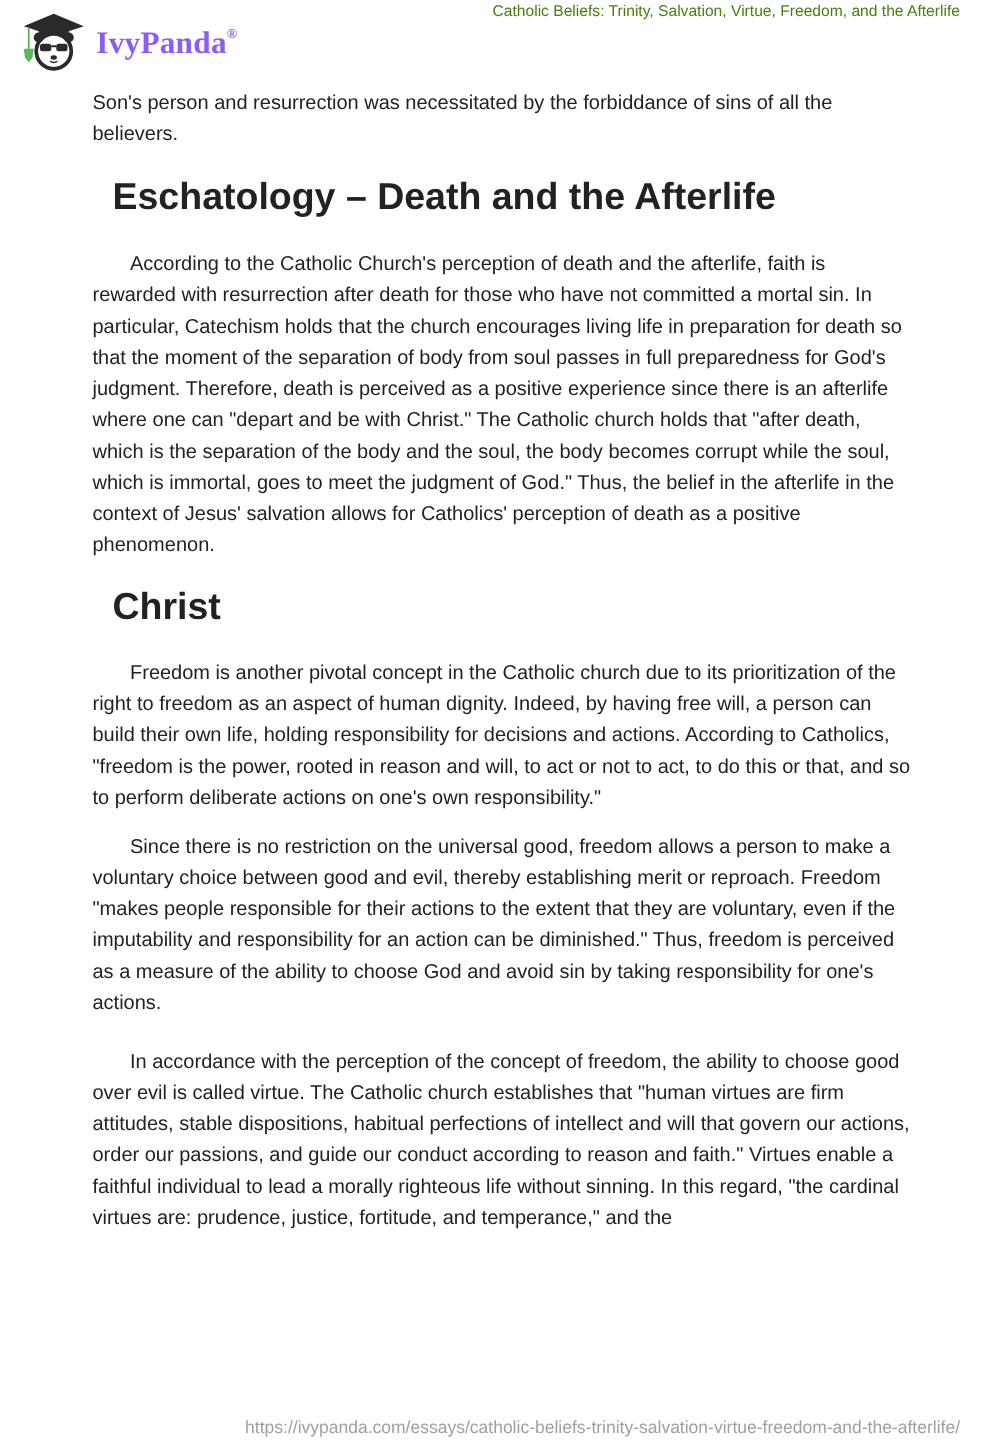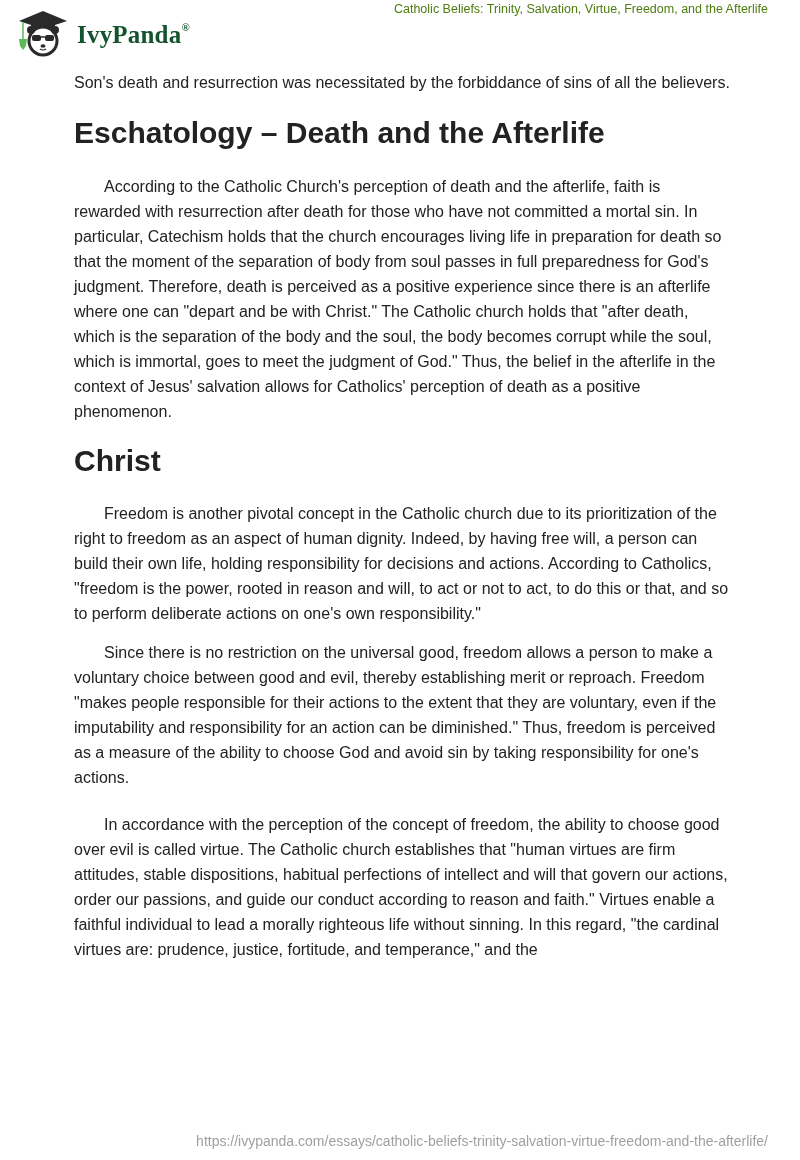--- a/index.html
+++ b/index.html
@@ -27,21 +27,21 @@
       align-items: center;
     }
     .logo-mark {
       width: 52px; height: 48px;
       position: relative;
     }
     .logo-text {
       font-family: "Liberation Serif", serif;
       font-weight: bold;
       font-size: 25px;
-      color: #14532d;
+      color: #8b5cf6;
       margin-left: 8px;
       letter-spacing: 0.2px;
       position: relative;
       top: 2px;
     }
     .logo-text sup {
       font-size: 11px;
       position: relative;
       top: -3px;
     }
@@ -58,21 +58,21 @@
       width: 656px;
     }
     p {
       margin: 0;
       font-size: 16px;
       line-height: 25px;
       color: #222;
     }
     p.indent { text-indent: 30px; }
     h2 {
-      margin: 0;
+      margin: 16px;
       font-size: 30px;
       font-weight: bold;
       color: #222;
       line-height: 36px;
     }
     .footer-url {
       position: absolute;
       right: 32px; top: 1133px;
       font-size: 14px;
       color: #a0a0a0;
@@ -104,21 +104,21 @@
         <ellipse cx="26" cy="37" rx="2.5" ry="1.8" fill="#2a2a2a"></ellipse>
         <path d="M23,40 Q26,42 29,40" stroke="#2a2a2a" stroke-width="1.2" fill="none"></path>
       </svg>
     </div>
     <span class="logo-text"><span>IvyPanda</span><sup>®</sup></span>
   </div>
   <div class="doc-title">Catholic Beliefs: Trinity, Salvation, Virtue, Freedom, and the Afterlife</div>
 </div>
 
 <div class="content">
-  <p>Son's death and resurrection was necessitated by the forbiddance of sins of all the believers.</p>
+  <p>Son's person and resurrection was necessitated by the forbiddance of sins of all the believers.</p>
 
   <h2 style="margin-top:20px;">Eschatology – Death and the Afterlife</h2>
   <p class="indent" style="margin-top:23px;">According to the Catholic Church's perception of death and the afterlife, faith is rewarded with resurrection after death for those who have not committed a mortal sin. In particular, Catechism holds that the church encourages living life in preparation for death so that the moment of the separation of body from soul passes in full preparedness for God's judgment. Therefore, death is perceived as a positive experience since there is an afterlife where one can "depart and be with Christ." The Catholic church holds that "after death, which is the separation of the body and the soul, the body becomes corrupt while the soul, which is immortal, goes to meet the judgment of God." Thus, the belief in the afterlife in the context of Jesus' salvation allows for Catholics' perception of death as a positive phenomenon.</p>
 
   <h2 style="margin-top:19px;">Christ</h2>
   <p class="indent" style="margin-top:22px;">Freedom is another pivotal concept in the Catholic church due to its prioritization of the right to freedom as an aspect of human dignity. Indeed, by having free will, a person can build their own life, holding responsibility for decisions and actions. According to Catholics, "freedom is the power, rooted in reason and will, to act or not to act, to do this or that, and so to perform deliberate actions on one's own responsibility."</p>
   <p class="indent" style="margin-top:14px;">Since there is no restriction on the universal good, freedom allows a person to make a voluntary choice between good and evil, thereby establishing merit or reproach. Freedom "makes people responsible for their actions to the extent that they are voluntary, even if the imputability and responsibility for an action can be diminished." Thus, freedom is perceived as a measure of the ability to choose God and avoid sin by taking responsibility for one's actions.</p>
 
   <p class="indent" style="margin-top:22px;">In accordance with the perception of the concept of freedom, the ability to choose good over evil is called virtue. The Catholic church establishes that "human virtues are firm attitudes, stable dispositions, habitual perfections of intellect and will that govern our actions, order our passions, and guide our conduct according to reason and faith." Virtues enable a faithful individual to lead a morally righteous life without sinning. In this regard, "the cardinal virtues are: prudence, justice, fortitude, and temperance," and the</p>
 </div>

